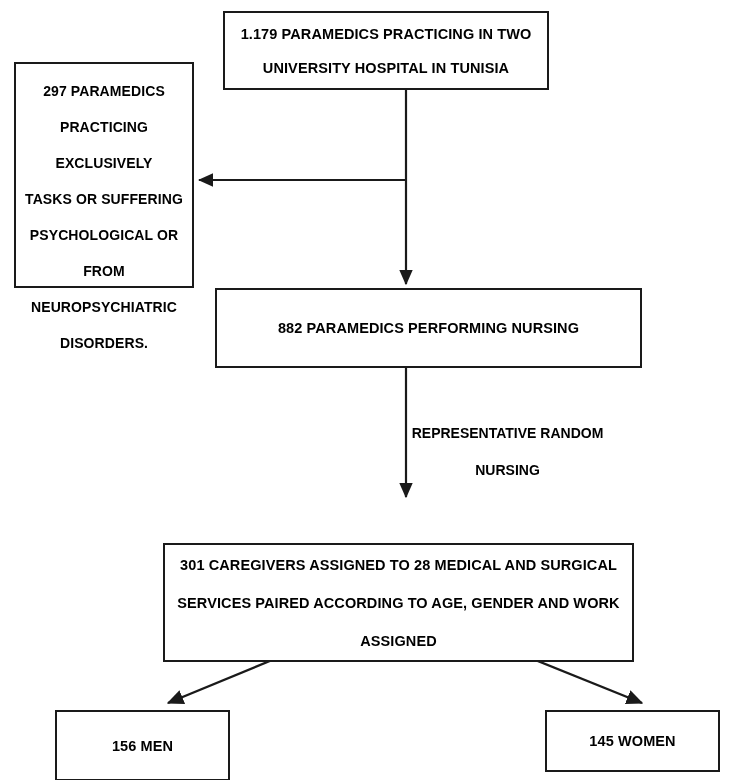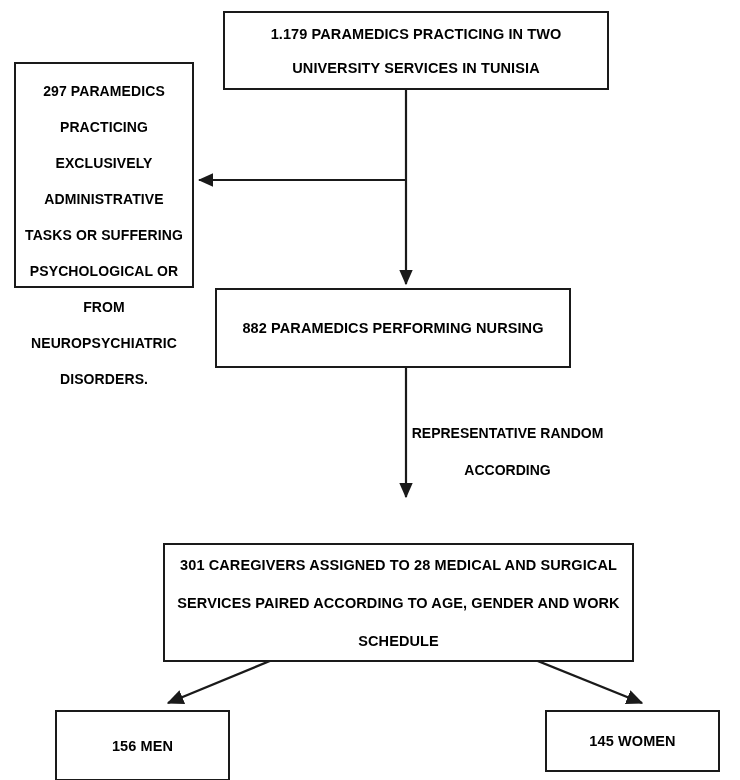--- a/index.html
+++ b/index.html
@@ -37,21 +37,21 @@
     transform: translateY(-50%);
   }
   .node .line {
     display: block;
     white-space: nowrap;
   }
   
   #box-source {
     left: 223px;
     top: 11px;
-    width: 386px;
+    width: 326px;
     height: 79px;
     font-size: 14.5px;
   }
   #box-source .line { line-height: 34px; }
 
   
   #box-excluded {
     left: 14px;
     top: 62px;
     width: 180px;
@@ -64,21 +64,21 @@
     transform: none;
     left: 0;
     right: 0;
   }
   #box-excluded .line { line-height: 36px; }
 
   
   #box-nursing {
     left: 215px;
     top: 288px;
-    width: 356px;
+    width: 427px;
     height: 80px;
     font-size: 14.5px;
   }
   #box-nursing .line { line-height: 36px; }
 
   
   #box-sample {
     left: 163px;
     top: 501px;
     width: 471px;
@@ -153,62 +153,61 @@
 
     <path d="M 406 368 L 406 497" stroke="#1a1a1a" stroke-width="2.2" fill="none" marker-end="url(#arrow)"></path>
 
     <path d="M 340 632 L 168 703" stroke="#1a1a1a" stroke-width="2.4" fill="none" marker-end="url(#arrow)"></path>
     <path d="M 466 632 L 642 703" stroke="#1a1a1a" stroke-width="2.4" fill="none" marker-end="url(#arrow)"></path>
   </svg>
 
   <div class="node" id="box-source">
     <div class="lines">
       <span class="line">1.179 PARAMEDICS PRACTICING IN TWO</span>
-      <span class="line">UNIVERSITY SERVICES IN TUNISIA</span>
+      <span class="line">UNIVERSITY HOSPITAL IN TUNISIA</span>
     </div>
   </div>
 
   <div class="node" id="box-excluded">
     <div class="lines">
       <span class="line">297 PARAMEDICS</span>
       <span class="line">PRACTICING</span>
       <span class="line">EXCLUSIVELY</span>
-      <span class="line">ADMINISTRATIVE</span>
       <span class="line">TASKS OR SUFFERING</span>
       <span class="line">PSYCHOLOGICAL OR</span>
       <span class="line">FROM</span>
       <span class="line">NEUROPSYCHIATRIC</span>
       <span class="line">DISORDERS.</span>
     </div>
   </div>
 
   <div class="node" id="box-nursing">
     <div class="lines">
       <span class="line">882 PARAMEDICS PERFORMING NURSING</span>
     </div>
   </div>
 
   <div class="node" id="box-sample">
     <div class="lines">
       <span class="line">301 CAREGIVERS ASSIGNED TO 28 MEDICAL AND SURGICAL</span>
       <span class="line">SERVICES PAIRED ACCORDING TO AGE, GENDER AND WORK</span>
-      <span class="line">SCHEDULE</span>
+      <span class="line">ASSIGNED</span>
     </div>
   </div>
 
   <div class="node" id="box-men">
     <div class="lines">
       <span class="line">156 MEN</span>
     </div>
   </div>
 
   <div class="node" id="box-women">
     <div class="lines">
       <span class="line">145 WOMEN</span>
     </div>
   </div>
 
   <div class="annotation" id="label-sampling">
     <span class="line">REPRESENTATIVE RANDOM</span>
-    <span class="line">ACCORDING</span>
+    <span class="line">NURSING</span>
   </div>
 
 </div>
 
 </body></html>

